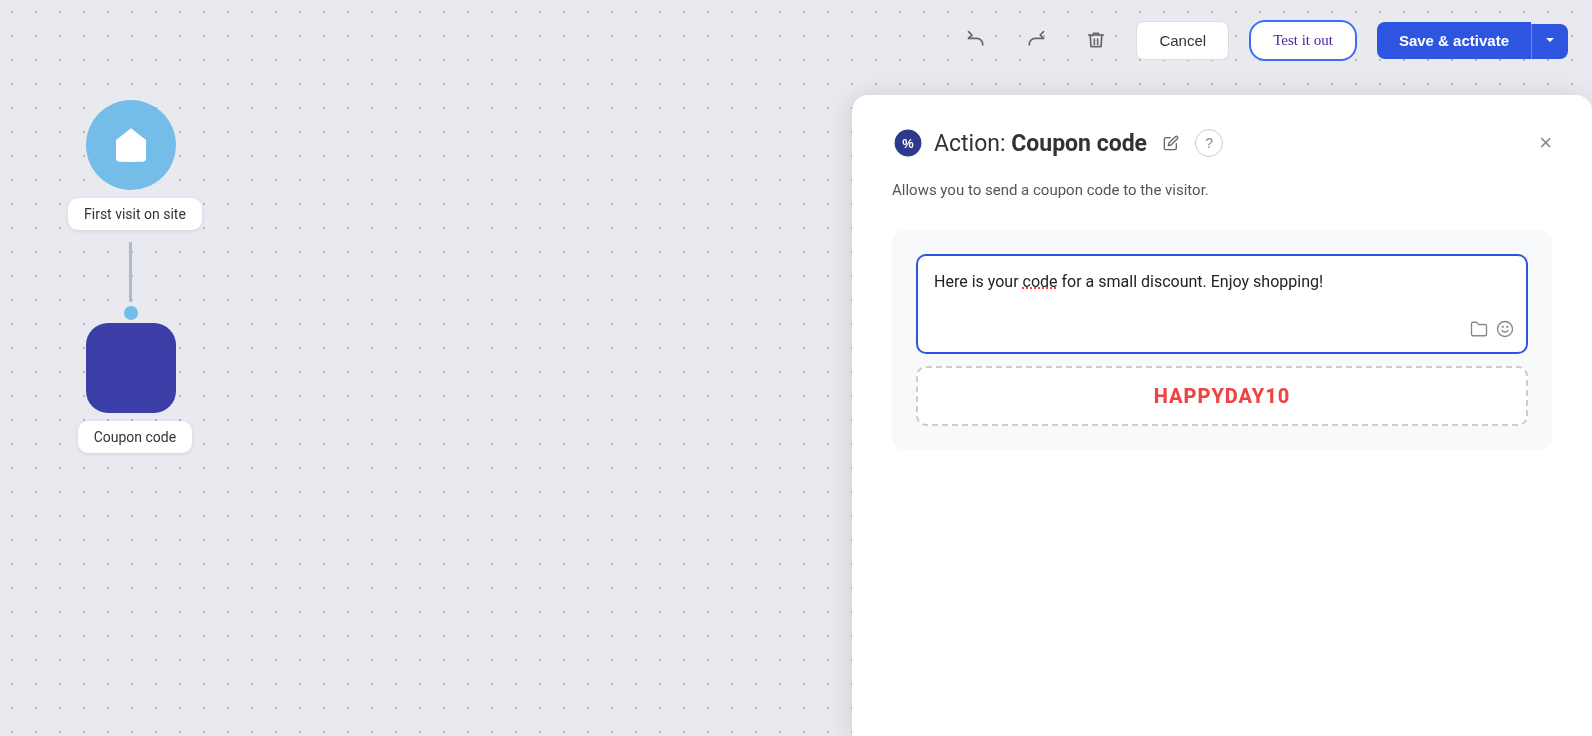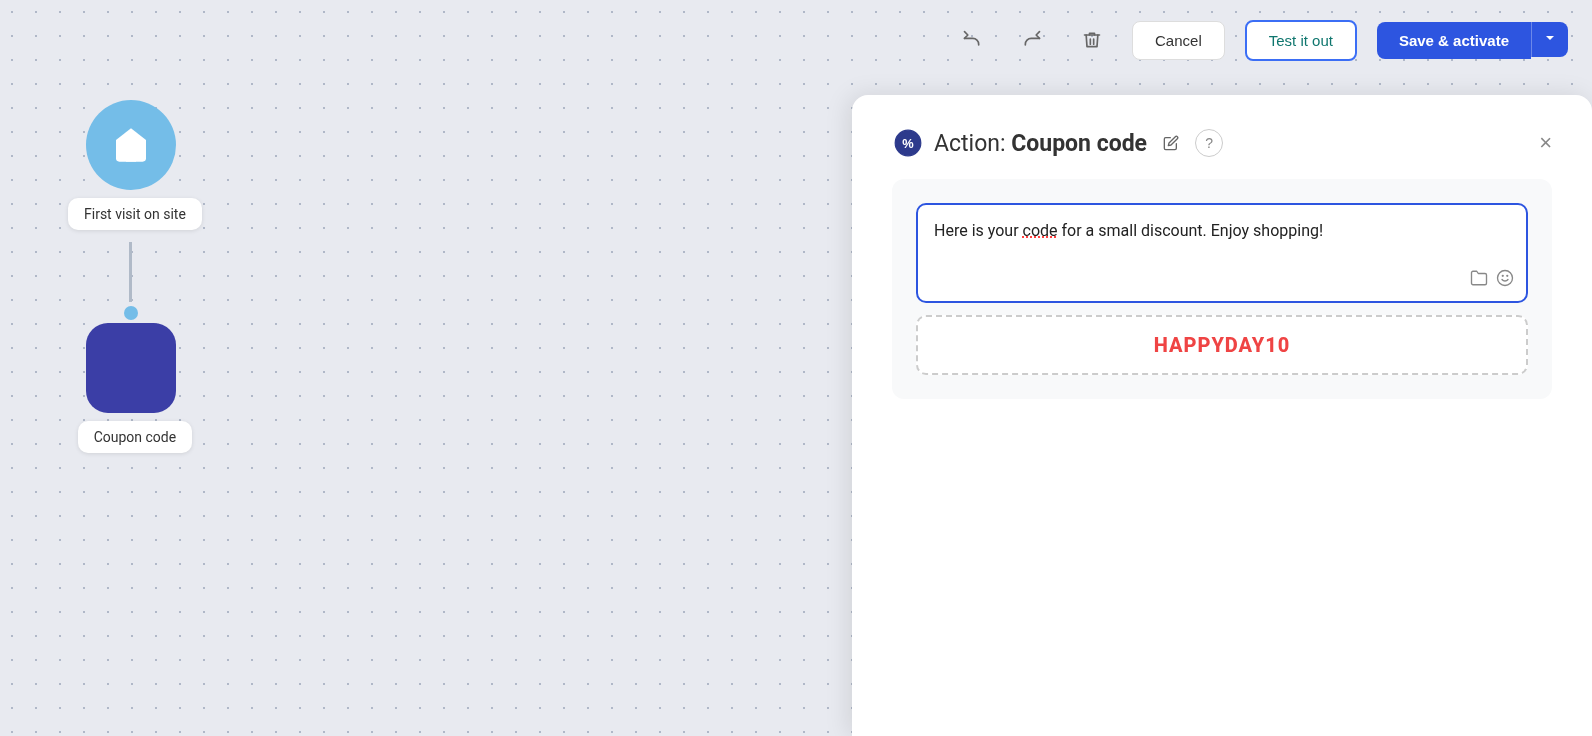--- a/index.html
+++ b/index.html
@@ -57,31 +57,32 @@
       padding: 10px 22px;
       border-radius: 8px;
       font-size: 15px;
       font-weight: 500;
       cursor: pointer;
     }
 
     .btn-test {
       background: white;
       border: 2px solid #3b6ef5;
-      color: #0f766e;
+      color: #4c1d95;
       padding: 10px 22px;
-      border-radius: 8px;
+      border-radius: 16px;
       font-size: 15px;
       font-weight: 500;
       cursor: pointer;
+      font-family: Liberation Serif, serif;
     }
 
     .btn-save-group {
       display: flex;
-      align-items: flex-start;
+      align-items: flex-end;
       border-radius: 17px;
     }
     .btn-save {
       background: #2d55e0;
       border: none;
       color: white;
       padding: 10px 22px;
       border-radius: 8px 0 0 8px;
       font-size: 15px;
       font-weight: 600;
@@ -376,20 +377,21 @@
             <path d="M11 4H4a2 2 0 0 0-2 2v14a2 2 0 0 0 2 2h14a2 2 0 0 0 2-2v-7" stroke-linecap="round" stroke-linejoin="round"></path>
             <path d="M18.5 2.5a2.121 2.121 0 0 1 3 3L12 15l-4 1 1-4 9.5-9.5z" stroke-linecap="round" stroke-linejoin="round"></path>
           </svg>
         </button>
         <button class="icon-btn-sm" title="Help" style="border: 1.5px solid #ccc; font-size:14px; color:#888;">?</button>
       </div>
     </div>
     <button class="panel-close">×</button>
   </div>
 
+  <p class="panel-description">Allows you to send a coupon code to the visitor.</p>
 
   <div class="panel-preview">
     <div class="message-box">
       <div class="message-text">
         <span>Here is your <span style="text-decoration:underline;text-decoration-color:red;text-decoration-style:dotted;">code</span> for a small discount. <span style="text-decoration-color:red;text-decoration-style:dotted;">Enjoy</span> shopping!</span>
       </div>
       <div class="message-icons">
         <span style="cursor:pointer;">
           <svg width="18" height="18" viewBox="0 0 24 24" fill="none" stroke="#888" stroke-width="1.8">
             <path d="M22 19a2 2 0 0 1-2 2H4a2 2 0 0 1-2-2V5a2 2 0 0 1 2-2h5l2 3h9a2 2 0 0 1 2 2z" stroke-linecap="round" stroke-linejoin="round"></path>

